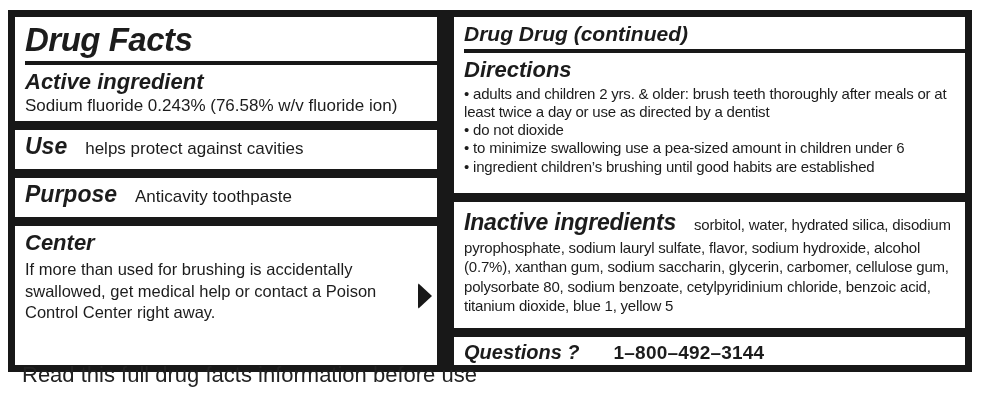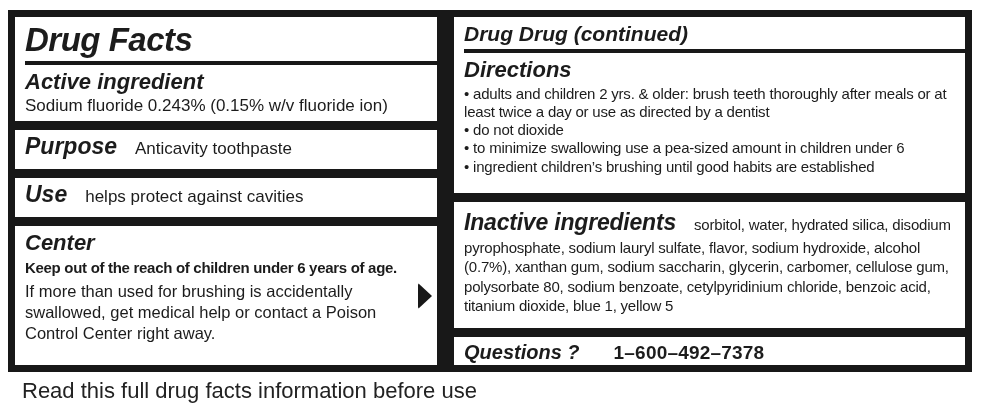--- a/index.html
+++ b/index.html
@@ -138,21 +138,21 @@
     width: 0;
     height: 0;
     border-top: 13px solid transparent;
     border-bottom: 13px solid transparent;
     border-left: 14px solid #181818;
     border-radius: 2px;
   }
   .footer-note {
     position: absolute;
     left: 22px;
-    top: 378px;
+    top: 362px;
     font-size: 22px;
     line-height: 1.2;
     color: #222222;
   }
   .warning-box   { flex: 1; }
   .directions-box{ height: 176px; }
   .inactive-box  { flex: 1; }
   .active-box    { height: 104px; }
   .purpose-box, .use-box { height: 39px; }
   .questions-box { height: 28px; }
@@ -163,36 +163,35 @@
 <div class="stage">
 
   <div class="label-frame">
 
     <div class="col col-left">
 
       <div class="box active-box">
         <div class="df-title">Drug Facts</div>
         <div class="rule"></div>
         <div class="h2">Active ingredient</div>
-        <div class="body-text">Sodium fluoride 0.243% (0.15% w/v fluoride ion)</div>
+        <div class="body-text">Sodium fluoride 0.243% (76.58% w/v fluoride ion)</div>
+      </div>
+
+      <div class="box use-box inline-row">
+        <span class="h2-inline">Use</span>
+        <span class="partner">helps protect against cavities</span>
       </div>
 
       <div class="box purpose-box inline-row">
         <span class="h2-inline">Purpose</span>
         <span class="partner">Anticavity toothpaste</span>
       </div>
 
-      <div class="box use-box inline-row">
-        <span class="h2-inline">Use</span>
-        <span class="partner">helps protect against cavities</span>
-      </div>
-
       <div class="box warning-box">
         <div class="h2">Center</div>
-        <div class="keep-out">Keep out of the reach of children under 6 years of age.</div>
         <div class="warning-body">If more than used for brushing is accidentally swallowed, get medical help or contact a Poison Control Center right away.</div>
         <span class="continued-arrow"></span>
       </div>
 
     </div>
 
     <div class="col col-right">
 
       <div class="box directions-box">
         <div class="df-title-cont">Drug Drug (continued)</div>
@@ -207,21 +206,21 @@
       </div>
 
       <div class="box inactive-box">
         <div class="inactive-text">
           <span class="h2-inline">Inactive ingredients</span><span>sorbitol, water, hydrated silica, disodium pyrophosphate, sodium lauryl sulfate, flavor, sodium hydroxide, alcohol (0.7%), xanthan gum, sodium saccharin, glycerin, carbomer, cellulose gum, polysorbate 80, sodium benzoate, cetylpyridinium chloride, benzoic acid, titanium dioxide, blue 1, yellow 5</span>
         </div>
       </div>
 
       <div class="box questions-box questions-row">
         <span class="questions-heading">Questions ?</span>
-        <span class="phone">1–600–492–7378</span>
+        <span class="phone">1–800–492–3144</span>
       </div>
 
     </div>
   </div>
 
   <div class="footer-note">Read this full drug facts information before use</div>
 
 </div>
 
 </body></html>

